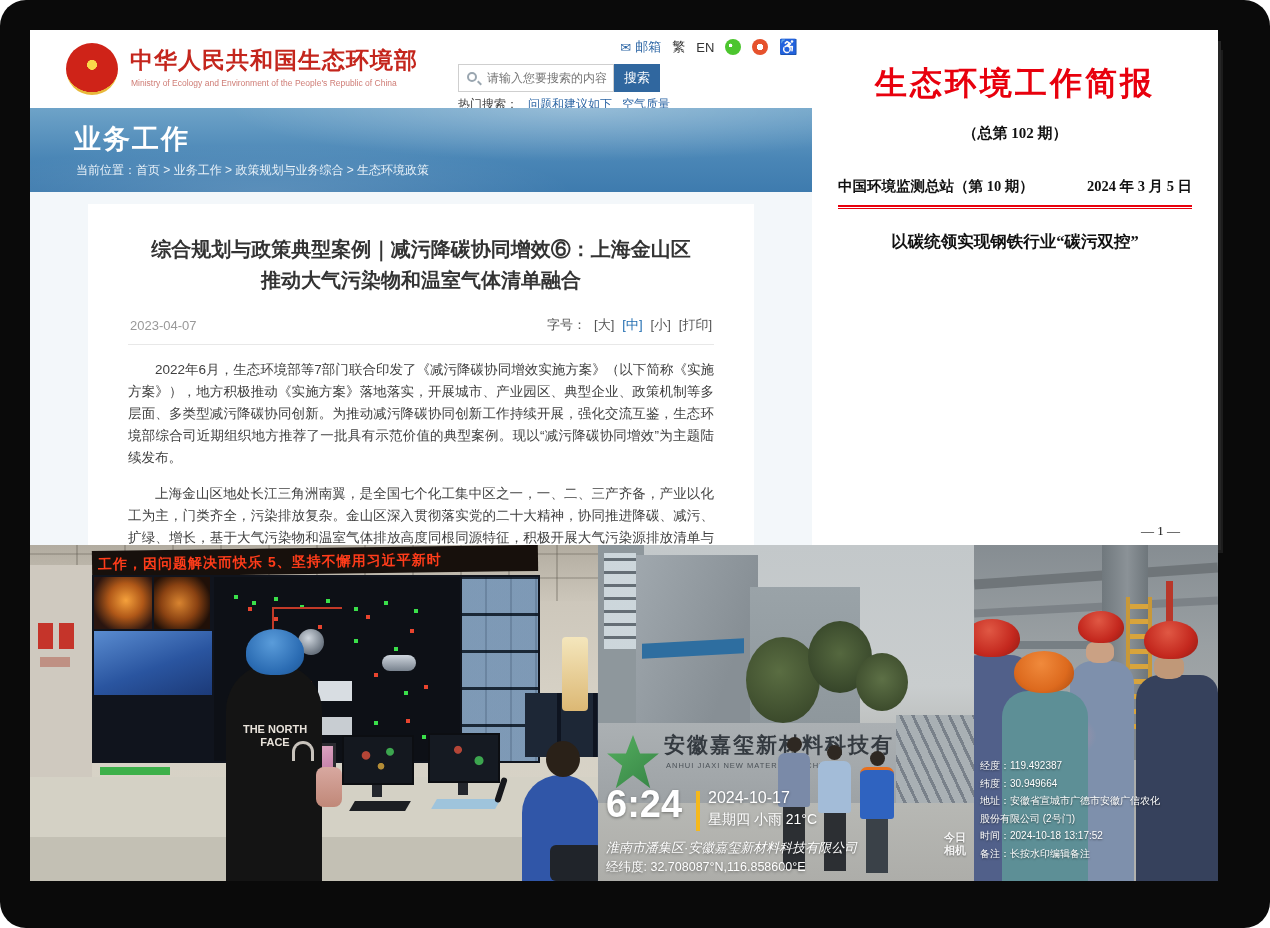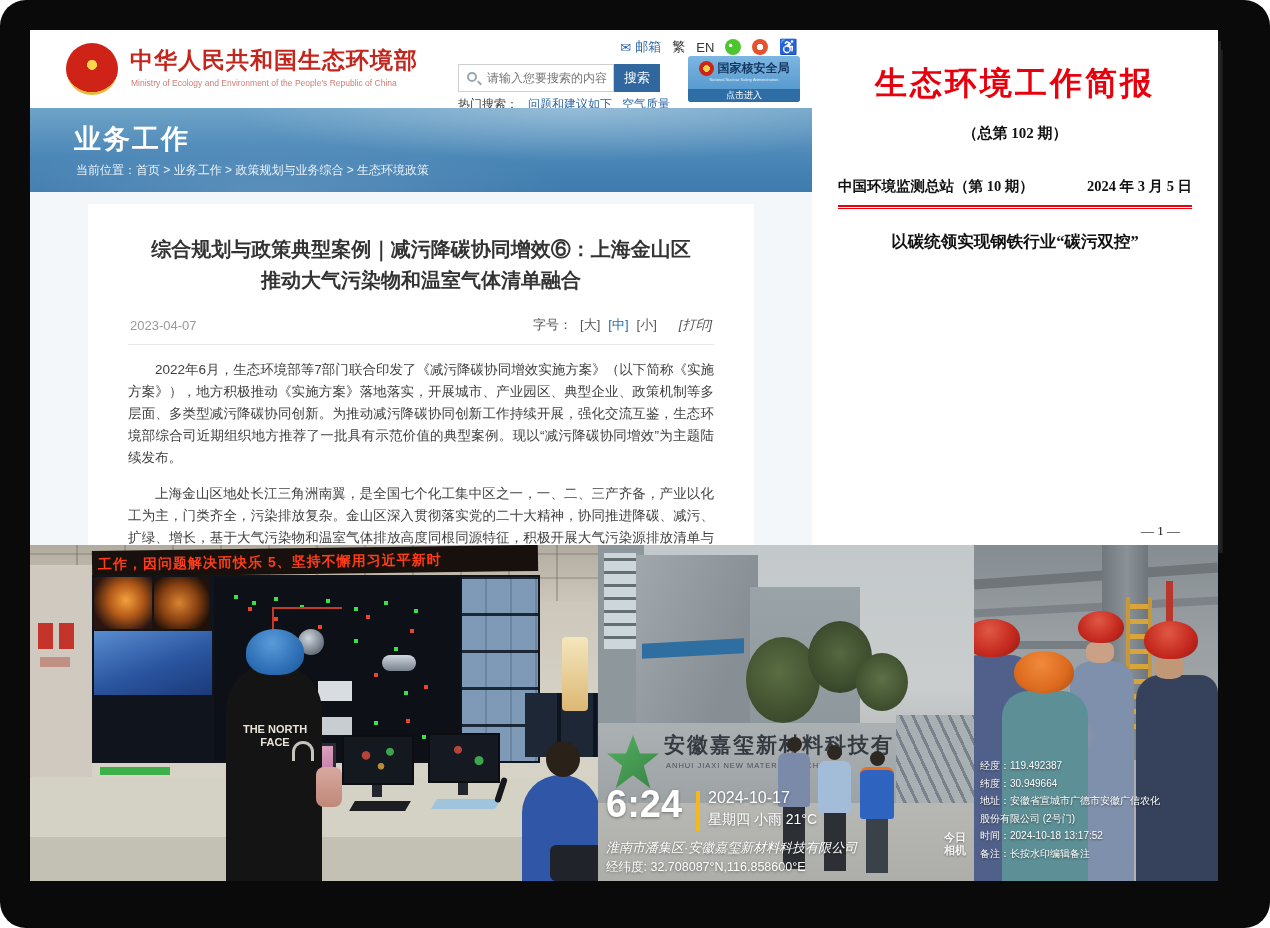--- a/index.html
+++ b/index.html
@@ -44,21 +44,21 @@
   .crumb { cursor:pointer; }
   .crumb:not(.last)::after { content:" > "; color:#e8f1f8; cursor:default; }
   .content-bg { position:absolute; left:0; top:162px; width:100%; height:353px; background:#f3f7fa; }
   .card { position:absolute; left:58px; top:174px; width:666px; height:341px; background:#fff; padding:30px 40px 0 40px; overflow:hidden; }
   .art-title { font-size:20px; font-weight:bold; color:#333; text-align:center; line-height:31px; margin:0 14px 20px; }
   .art-meta { display:flex; justify-content:space-between; align-items:center; font-size:13px; margin:0 2px 10px; }
   .art-date { color:#999; }
   .fs-controls { display:flex; gap:8px; color:#555;text-align:right; }
   .fs-controls .fs { cursor:pointer; }
   .fs-active { color:#1f6cb0; }
-  .fs-print { margin-left:14px; cursor:pointer;font-style:italic; }
+  .fs-print { cursor:pointer; }
   .art-hr { border:0; border-top:1px solid #e8e8e8; margin:0 0 4px; }
   .para { font-size:13.5px; color:#3f3f3f; line-height:22px; text-indent:2em; text-align:justify; margin-top:14px; }
 
   
   .doc { position:absolute; left:812px; top:30px; width:406px; height:515px; background:#fff; overflow:hidden;
     font-family:"Liberation Serif", serif; box-shadow:6px 8px 0 -3px #262626, 11px 14px 0 -6px #1c1c1c; }
   .doc-title { margin-top:32px; text-align:center; color:#e8000d; font-size:32px; font-weight:bold; letter-spacing:3px; }
   .doc-issue { text-align:center; margin-top:18px; font-size:15px; font-weight:bold; color:#111; }
   .doc-meta { margin:34px 26px 0; display:flex; justify-content:space-between; font-size:14.5px; font-weight:bold; color:#111; }
   .doc-redline { margin:9px 26px 0; height:4px; border-top:2px solid #e8000d; border-bottom:1px solid #e8000d; }
@@ -229,28 +229,20 @@
           <input type="text" placeholder="请输入您要搜索的内容" style="">
         </div>
         <button class="search-btn">搜索</button>
       </div>
       <div class="hot-row">
         <span>热门搜索：</span>
         <span class="hot-link">问题和建议如下</span>
         <span class="hot-link">空气质量</span>
       </div>
 
-      <div class="nnsa">
-        <div class="nnsa-top">
-          <span class="nnsa-emblem"></span>
-          <span class="nnsa-title">国家核安全局</span>
-        </div>
-        <div class="nnsa-sub">National Nuclear Safety Administration</div>
-        <div class="nnsa-enter">点击进入</div>
-      </div>
     </div>
 
     <div class="banner">
       <div class="banner-title">业务工作</div>
       <div class="crumbs">
         <span>当前位置：</span><span class="crumb">首页</span><span class="crumb">业务工作</span><span class="crumb">政策规划与业务综合</span><span class="crumb last">生态环境政策</span>
       </div>
     </div>
 
     <div class="content-bg"></div>

